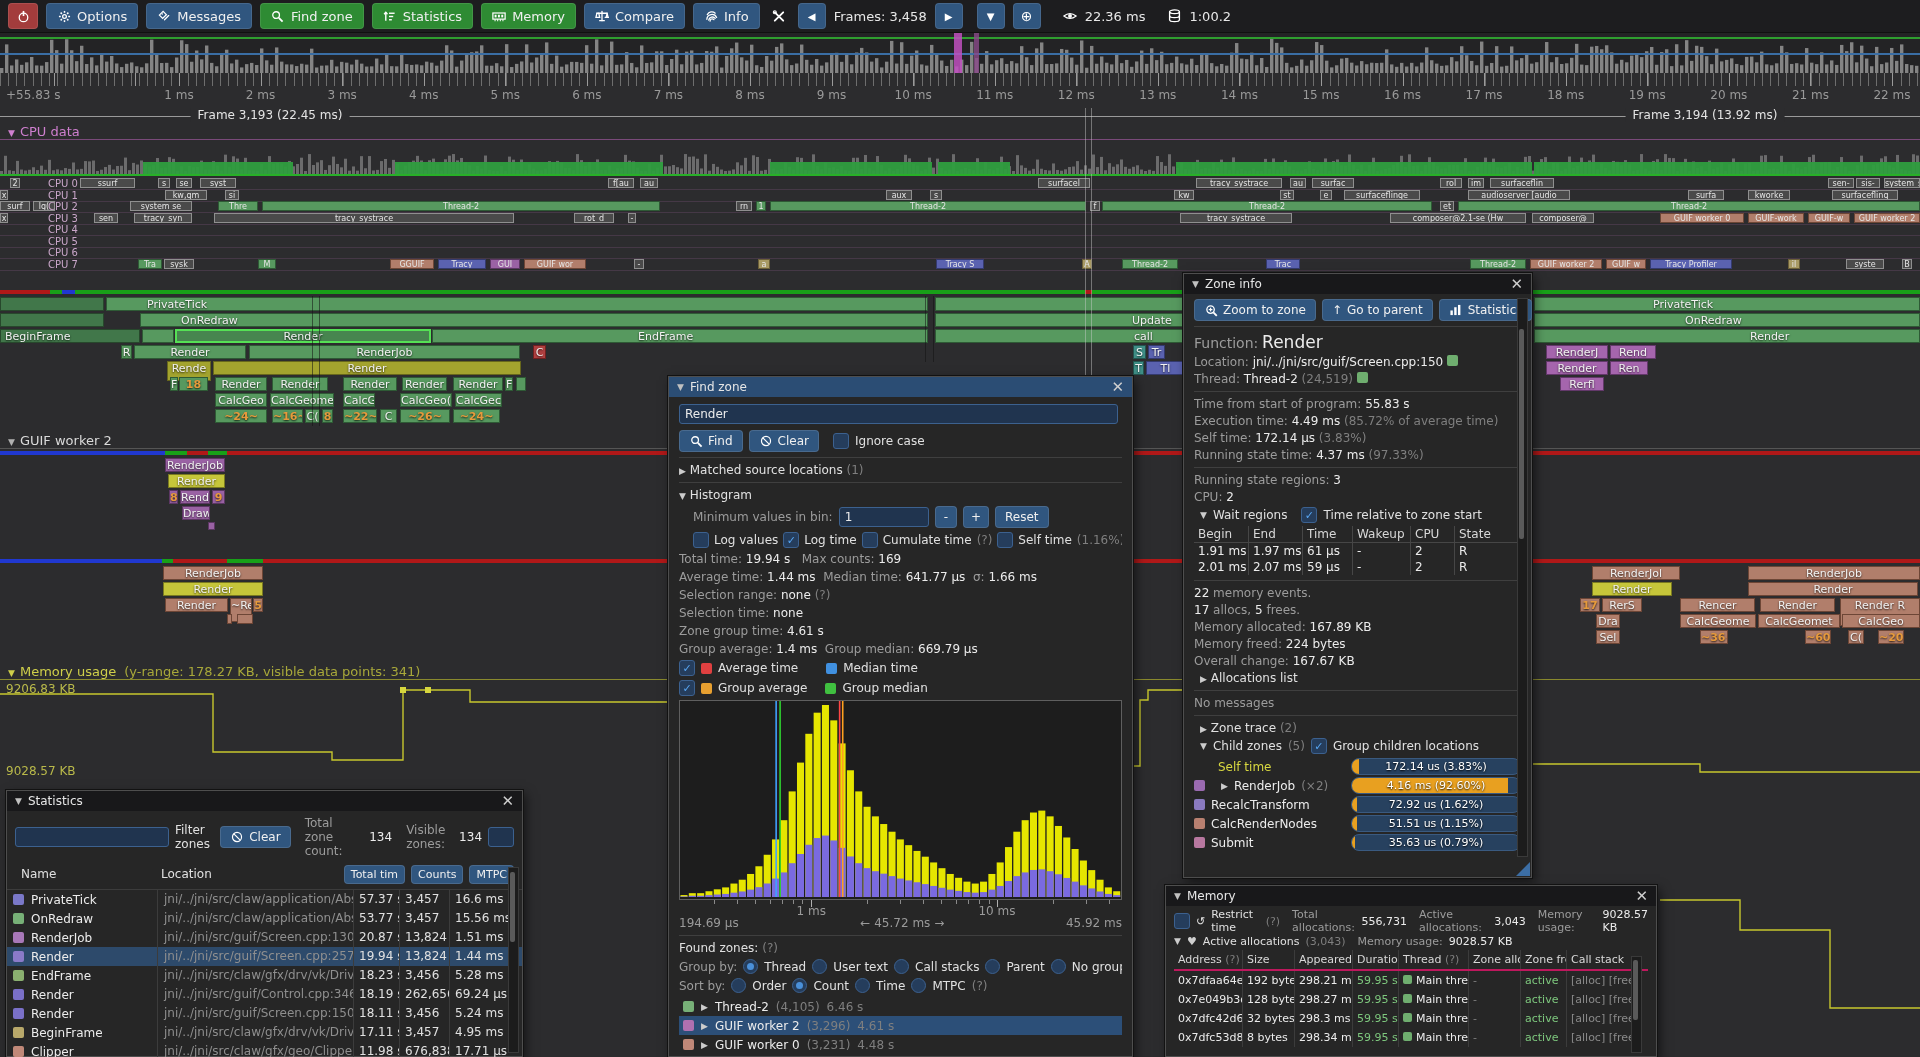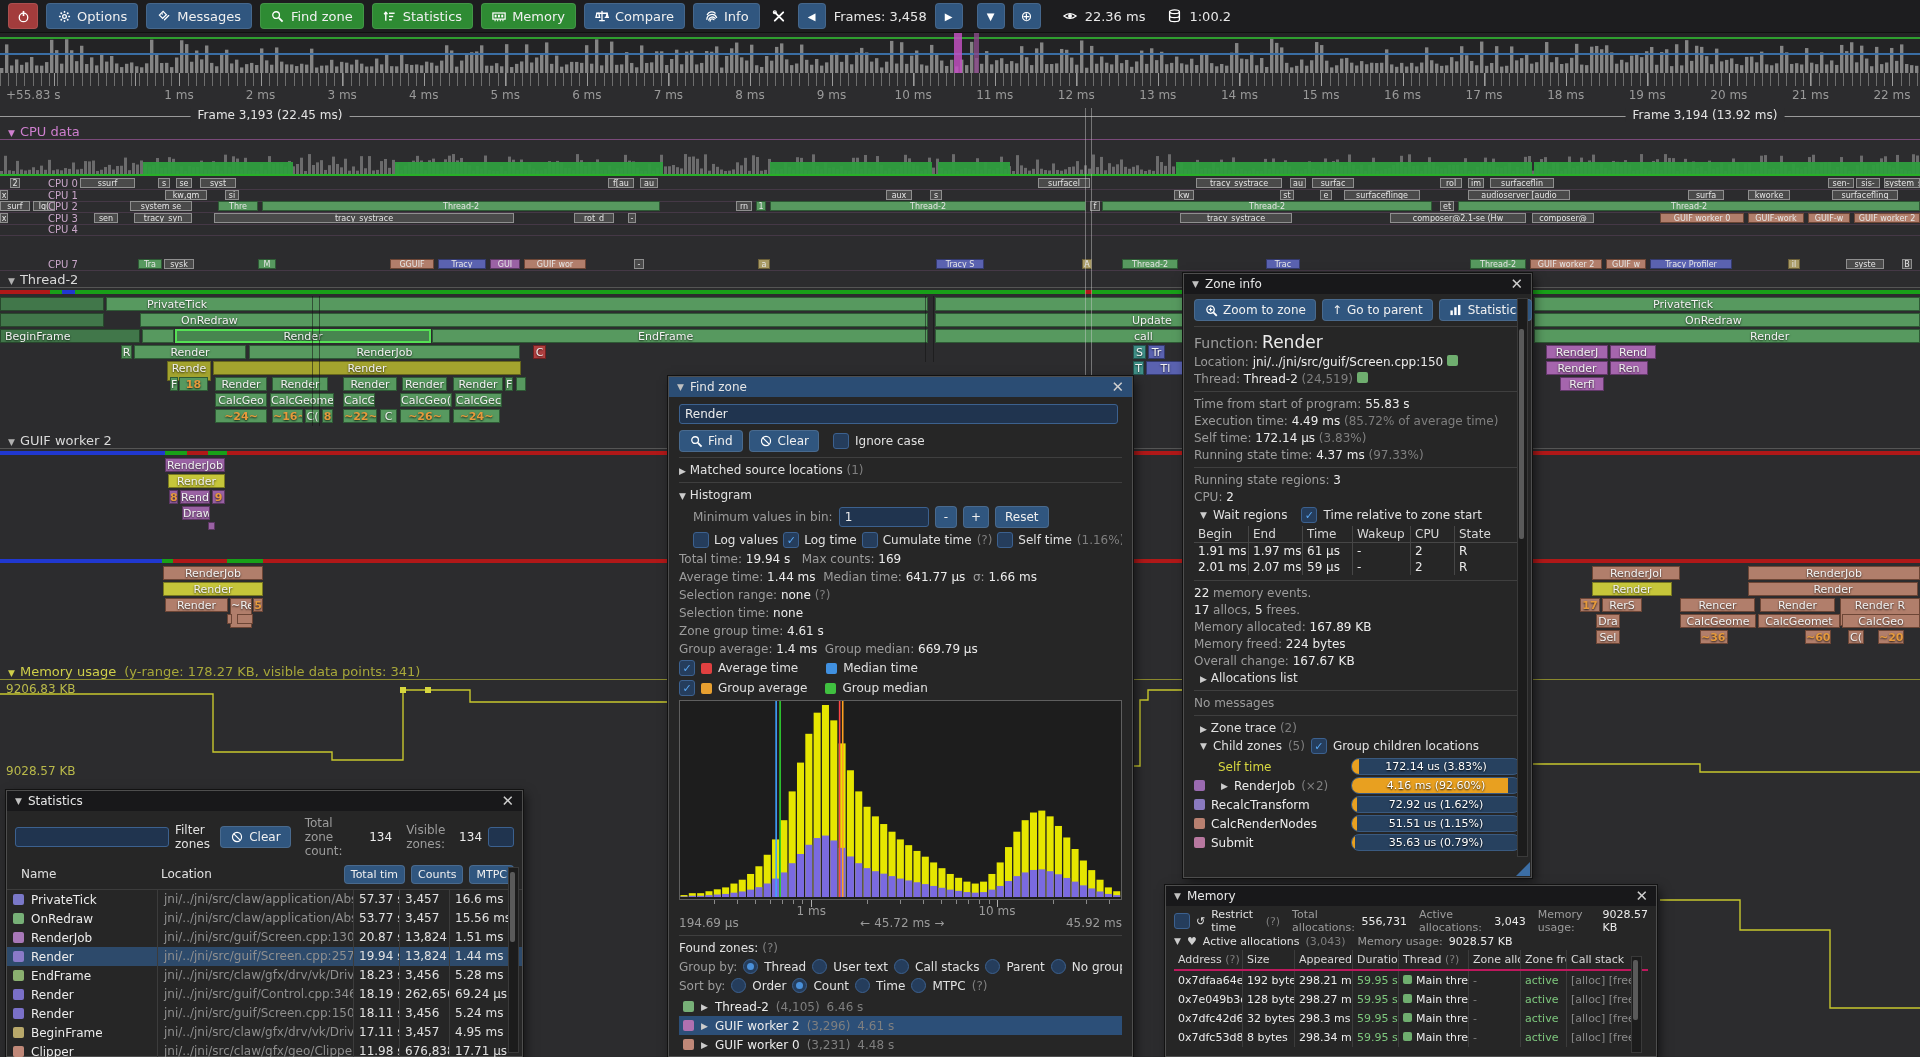--- a/index.html
+++ b/index.html
@@ -1168,21 +1168,20 @@
         <rect x="1534" y="20" width="386" height="12" fill="#2f9e3f" opacity="0.95"></rect>
         <rect x="0" y="32" width="1920" height="2" fill="#28b028"></rect>
       </svg>
     <svg id="memgraph-svg" width="1920" height="1057" style="position:absolute;left:0;top:0;">
         <polyline points="0,694 213,694 213,752 332,752 332,760 403,760 403,690 470,690 470,702 900,702 900,766 1140,766 1140,700 1148,700 1148,690 1250,690 1250,764 1700,764 1700,772 1920,772" fill="none" stroke="#c6c62e" stroke-width="1.4"></polyline>
         <polyline points="1660,900 1740,900 1740,930 1830,930 1830,1008 1920,1008" fill="none" stroke="#c6c62e" stroke-width="1.4"></polyline>
         <rect x="400" y="687" width="6" height="6" fill="#d6d63e"></rect>
         <rect x="425" y="687" width="6" height="6" fill="#d6d63e"></rect>
       </svg>
   <div class="sec-hdr cpuhdr" style="top: 124px;"><span class="tri">▼</span><span>CPU data</span></div>
-      <div class="sec-hdr " style="top: 272px;"><span class="tri">▼</span><span>Thread-2</span></div>
       <div class="sec-hdr " style="top: 433px;"><span class="tri">▼</span><span>GUIF worker 2</span></div>
       <div class="sec-hdr memhdr" style="top: 664px;"><span class="tri">▼</span><span>Memory usage</span><span class="note">(y-range: 178.27 KB, visible data points: 341)</span></div>
       <div class="memlabel" style="left: 6px; top: 682px;">9206.83 KB</div>
       <div class="memlabel" style="left: 6px; top: 764px;">9028.57 KB</div>
       <div class="cpu-row" style="top: 178px;">
         <div class="cpuzone z-gray" style="left: 10px; width: 10px;">2</div>
         <div class="cpuzone z-gray" style="left: 80px; width: 55px;">ssurf</div>
         <div class="cpuzone z-gray" style="left: 158px; width: 12px;">s</div>
         <div class="cpuzone z-gray" style="left: 176px; width: 16px; text-align: center;">se</div>
         <div class="cpuzone z-gray" style="left: 200px; width: 36px;">syst</div>
@@ -1242,20 +1241,26 @@
         <div class="cpuzone z-gray" style="left: 1390px; width: 136px;">composer@2.1-se (Hw</div>
         <div class="cpuzone z-gray" style="left: 1532px; width: 62px;">composer@</div>
         <div class="cpuzone z-s" style="left: 1660px; width: 84px;">GUIF worker 0</div>
         <div class="cpuzone z-s" style="left: 1748px; width: 56px;">GUIF-work</div>
         <div class="cpuzone z-s" style="left: 1808px; width: 42px;">GUIF-w</div>
         <div class="cpuzone z-s" style="left: 1854px; width: 66px;">GUIF worker 2</div>
         <div class="cpu-name">CPU 3</div>
       </div>
       <div class="cpu-row" style="top: 224px;">
         <div class="cpu-name">CPU 4</div>
+      </div>
+      <div class="cpu-row" style="top: 236px;">
+        <div class="cpu-name">CPU 5</div>
+      </div>
+      <div class="cpu-row" style="top: 247px;">
+        <div class="cpu-name">CPU 6</div>
       </div>
       <div class="cpu-row" style="top: 259px;">
         <div class="cpuzone z-g" style="left: 138px; width: 24px;">Tra</div>
         <div class="cpuzone z-gray" style="left: 164px; width: 30px;">sysk</div>
         <div class="cpuzone z-g" style="left: 258px; width: 18px;">M</div>
         <div class="cpuzone z-s" style="left: 390px; width: 44px;">GGUIF</div>
         <div class="cpuzone z-b" style="left: 438px; width: 48px;">Tracy</div>
         <div class="cpuzone z-p" style="left: 490px; width: 30px;">GUI</div>
         <div class="cpuzone z-s" style="left: 524px; width: 62px;">GUIF wor</div>
         <div class="cpuzone z-gray" style="left: 634px; width: 10px;">-</div>
@@ -1343,21 +1348,21 @@
       <div class="zone z-p" style="left: 165px; top: 458px; width: 60px; height: 14px;">RenderJob</div>
       <div class="zone z-yb" style="left: 168px; top: 474px; width: 57px; height: 14px;">Render</div>
       <div class="zone z-p o" style="left: 169px; top: 490px; width: 9px; height: 14px;">8</div>
       <div class="zone z-p" style="left: 180px; top: 490px; width: 30px; height: 14px;">Rend</div>
       <div class="zone z-p o" style="left: 212px; top: 490px; width: 13px; height: 14px;">9</div>
       <div class="zone z-p" style="left: 182px; top: 506px; width: 28px; height: 14px;">Draw</div>
       <div class="zone z-p" style="left: 208px; top: 522px; width: 7px; height: 8px;"></div>
       <div class="zone z-s" style="left: 163px; top: 566px; width: 100px; height: 14px;">RenderJob</div>
       <div class="zone z-yb" style="left: 163px; top: 582px; width: 100px; height: 14px;">Render</div>
       <div class="zone z-s" style="left: 165px; top: 598px; width: 63px; height: 14px;">Render</div>
-      <div class="zone z-s" style="left: 230px; top: 598px; width: 22px; height: 30px;">~Re</div>
+      <div class="zone z-s" style="left: 230px; top: 598px; width: 22px; height: 24px;">~Re</div>
       <div class="zone z-s o" style="left: 253px; top: 598px; width: 10px; height: 14px;">5</div>
       <div class="zone z-s" style="left: 227px; top: 614px; width: 5px; height: 10px;"></div>
       <div class="zone z-s" style="left: 237px; top: 614px; width: 16px; height: 10px;"></div>
       <div class="zone z-s" style="left: 1592px; top: 566px; width: 88px; height: 14px;">RenderJol</div>
       <div class="zone z-s" style="left: 1748px; top: 566px; width: 172px; height: 14px;">RenderJob</div>
       <div class="zone z-yb" style="left: 1592px; top: 582px; width: 80px; height: 14px;">Render</div>
       <div class="zone z-s" style="left: 1748px; top: 582px; width: 170px; height: 14px;">Render</div>
       <div class="zone z-s o" style="left: 1580px; top: 598px; width: 20px; height: 14px;">17</div>
       <div class="zone z-s" style="left: 1602px; top: 598px; width: 40px; height: 14px;">RerS</div>
       <div class="zone z-s" style="left: 1680px; top: 598px; width: 75px; height: 14px;">Rencer</div>

